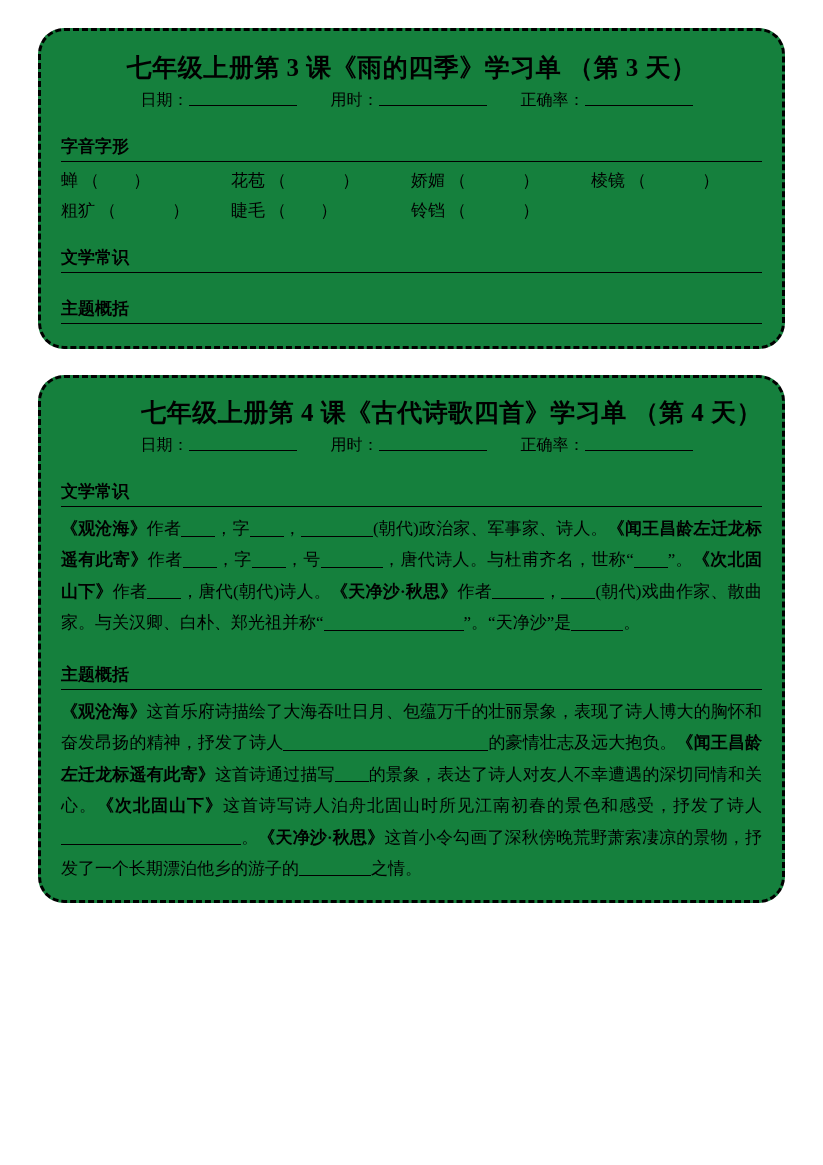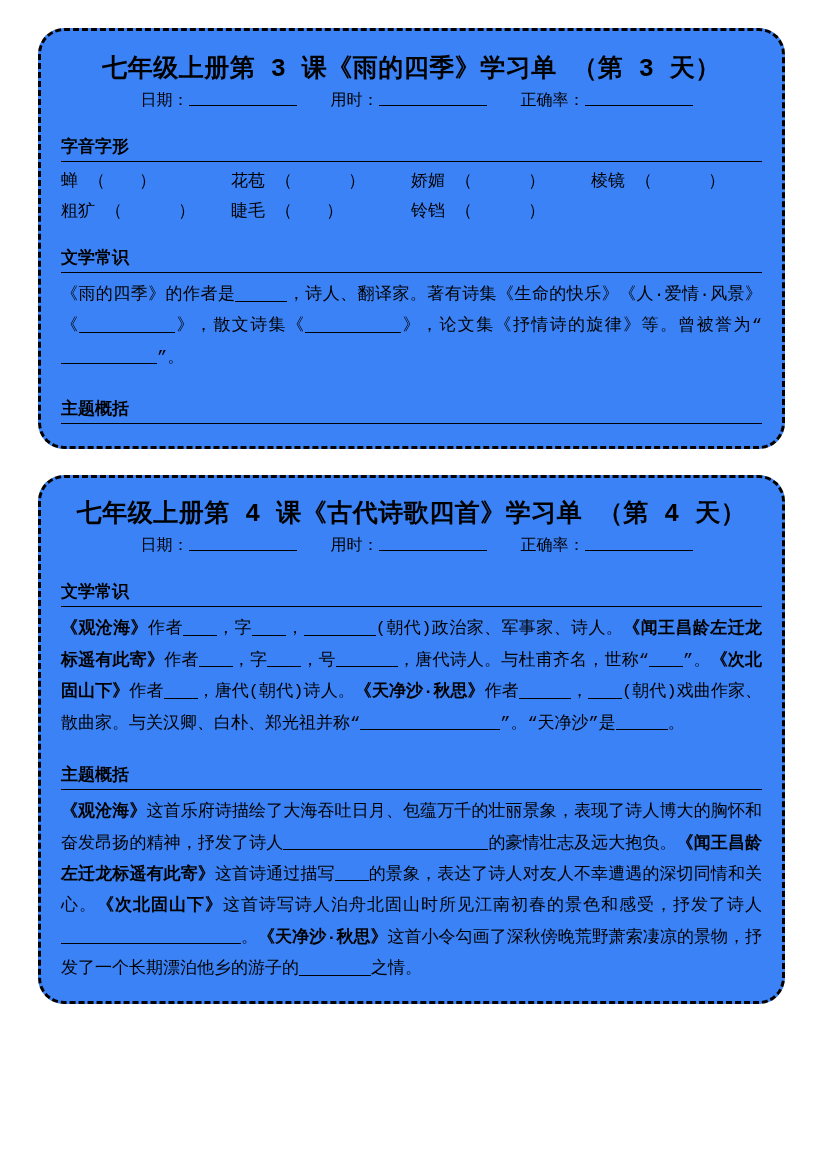--- a/index.html
+++ b/index.html
@@ -19,22 +19,21 @@
     height: 1165px;
     box-sizing: border-box;
     padding: 28px 38px;
   }
   .card {
     border: 3px dashed #000;
     border-radius: 26px;
     box-sizing: border-box;
     padding: 14px 20px 16px 20px;
     margin-bottom: 26px;
-    background: #3b82f6;
-    font-family: Liberation Mono, monospace;
+    background: #15803d;
   }
   .card.second {
     margin-bottom: 0;
   }
   .card-title {
     text-align: center;
     font-weight: bold;
     font-size: 25px;
     letter-spacing: 0.5px;
     margin: 6px 0 6px 0;
@@ -101,20 +100,21 @@
   .u4 { width: 34px; }
   .u6 { width: 52px; }
   .u7 { width: 62px; }
   .u8 { width: 72px; }
   .u10 { width: 96px; }
   .u14 { width: 140px; }
   .u18 { width: 180px; }
   .u20 { width: 205px; }
   .title-second {
     margin-top: 4px;
+    text-align: right;
   }
 </style>
 </head>
 <body>
 
 <div class="page">
 
   <div class="card">
     <div class="card-title">七年级上册第 3 课《雨的四季》学习单 （第 3 天）</div>
 
@@ -163,21 +163,20 @@
         <span>（</span><span class="paren-gap"></span><span>）</span>
       </span>
       <span class="word-cell">
         <span>铃铛</span>
         <span>（</span><span class="paren-gap wide"></span><span>）</span>
       </span>
     </div>
 
     <div class="section-head">文学常识</div>
     <hr class="hr">
-    <div class="body-text"><span>《雨的四季》的作者是</span><span class="u u6"></span><span>，诗人、翻译家。著有诗集《生命的快乐》《人·爱情·风景》《</span><span class="u u10"></span><span>》，散文诗集《</span><span class="u u10"></span><span>》，论文集《抒情诗的旋律》等。曾被誉为“</span><span class="u u10"></span><span>”。</span></div>
 
     <div class="section-head">主题概括</div>
     <hr class="hr">
   </div>
 
   <div class="card second">
     <div class="card-title title-second">七年级上册第 4 课《古代诗歌四首》学习单 （第 4 天）</div>
 
     <div class="meta-row">
       <span class="meta-item">

